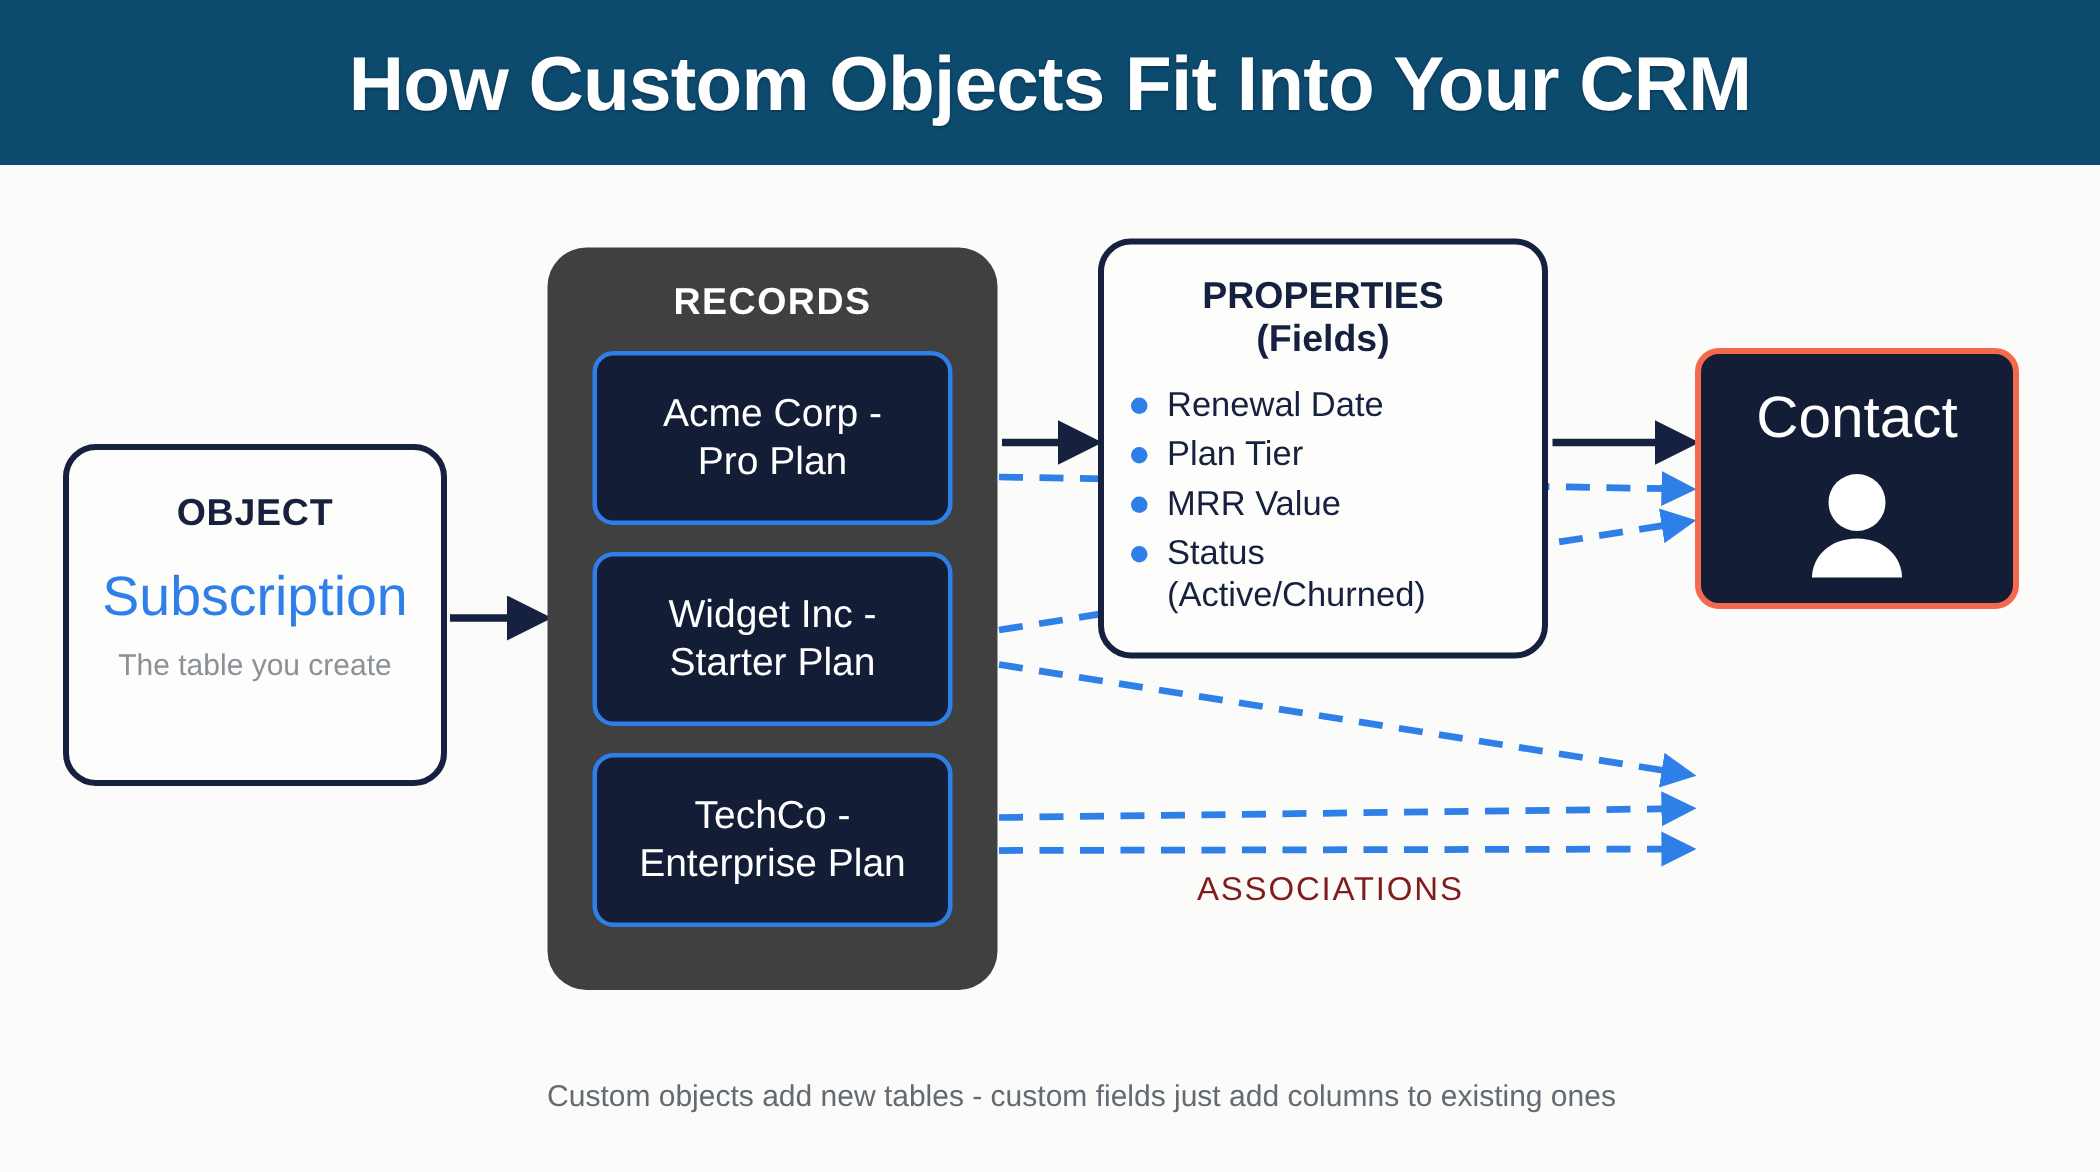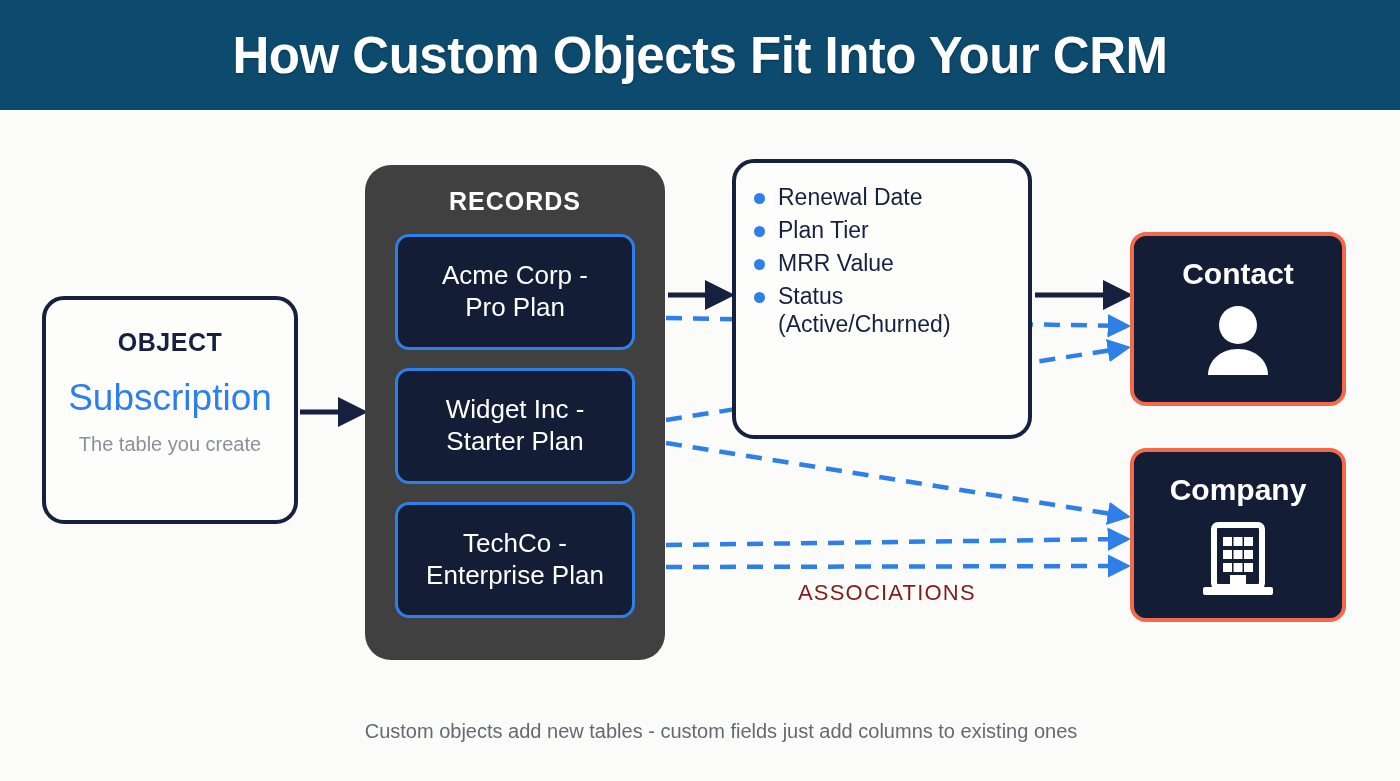--- a/index.html
+++ b/index.html
@@ -83,21 +83,21 @@
   }
 
   
   .entity{
     position:absolute;width:216px;height:174px;
     background:#131d36;border:4px solid #f2694c;border-radius:16px;
     box-sizing:border-box;
     display:flex;flex-direction:column;align-items:center;
   }
   .entity .ent-label{
-    margin-top:21px;font-size:30px;color:#ffffff;font-weight:bold;
+    margin-top:21px;font-size:39px;color:#ffffff;font-weight:normal;
   }
   #entity-contact{left:1130px;top:232px;}
   #entity-company{left:1130px;top:448px;}
   .ent-icon{margin-top:14px;}
 
   
   .assoc-label{
     position:absolute;left:798px;top:580px;width:184px;text-align:left;
     font-size:22px;color:#7f1d1d;letter-spacing:1.2px;
   }
@@ -165,20 +165,21 @@
 
     <div class="record-card">
       <span>
         <span>TechCo -</span><br>
         <span>Enterprise Plan</span>
       </span>
     </div>
   </div>
 
   <div class="props-box">
+    <div class="pb-title">PROPERTIES (Fields)</div>
     <ul class="props-list">
       <li>
         <span class="dot"></span>
         <span>Renewal Date</span>
       </li>
       <li>
         <span class="dot"></span>
         <span>Plan Tier</span>
       </li>
       <li>
@@ -195,37 +196,18 @@
   <div class="entity" id="entity-contact">
     <div class="ent-label">Contact</div>
     <div class="ent-icon">
       <svg width="74" height="72" viewBox="0 0 74 72">
         <circle cx="37" cy="20" r="19" fill="#ffffff"></circle>
         <path d="M 37 44 C 18 44 7 57 7 70 L 67 70 C 67 57 56 44 37 44 Z" fill="#ffffff"></path>
       </svg>
     </div>
   </div>
 
-  <div class="entity" id="entity-company">
-    <div class="ent-label">Company</div>
-    <div class="ent-icon">
-      <svg width="80" height="78" viewBox="0 0 80 78">
-        <rect x="16" y="4" width="48" height="62" rx="4" fill="none" stroke="#ffffff" stroke-width="6"></rect>
-        <rect x="5" y="66" width="70" height="8" rx="2" fill="#ffffff"></rect>
-        <rect x="25" y="16" width="9" height="9" fill="#ffffff"></rect>
-        <rect x="35.5" y="16" width="9" height="9" fill="#ffffff"></rect>
-        <rect x="46" y="16" width="9" height="9" fill="#ffffff"></rect>
-        <rect x="25" y="29" width="9" height="9" fill="#ffffff"></rect>
-        <rect x="35.5" y="29" width="9" height="9" fill="#ffffff"></rect>
-        <rect x="46" y="29" width="9" height="9" fill="#ffffff"></rect>
-        <rect x="25" y="42" width="9" height="9" fill="#ffffff"></rect>
-        <rect x="35.5" y="42" width="9" height="9" fill="#ffffff"></rect>
-        <rect x="46" y="42" width="9" height="9" fill="#ffffff"></rect>
-        <rect x="32" y="54" width="16" height="13" fill="#ffffff"></rect>
-      </svg>
-    </div>
-  </div>
 
   <div class="assoc-label">ASSOCIATIONS</div>
 
   <div class="footer-note">Custom objects add new tables - custom fields just add columns to existing ones</div>
 
 </div>
 
 </body></html>

